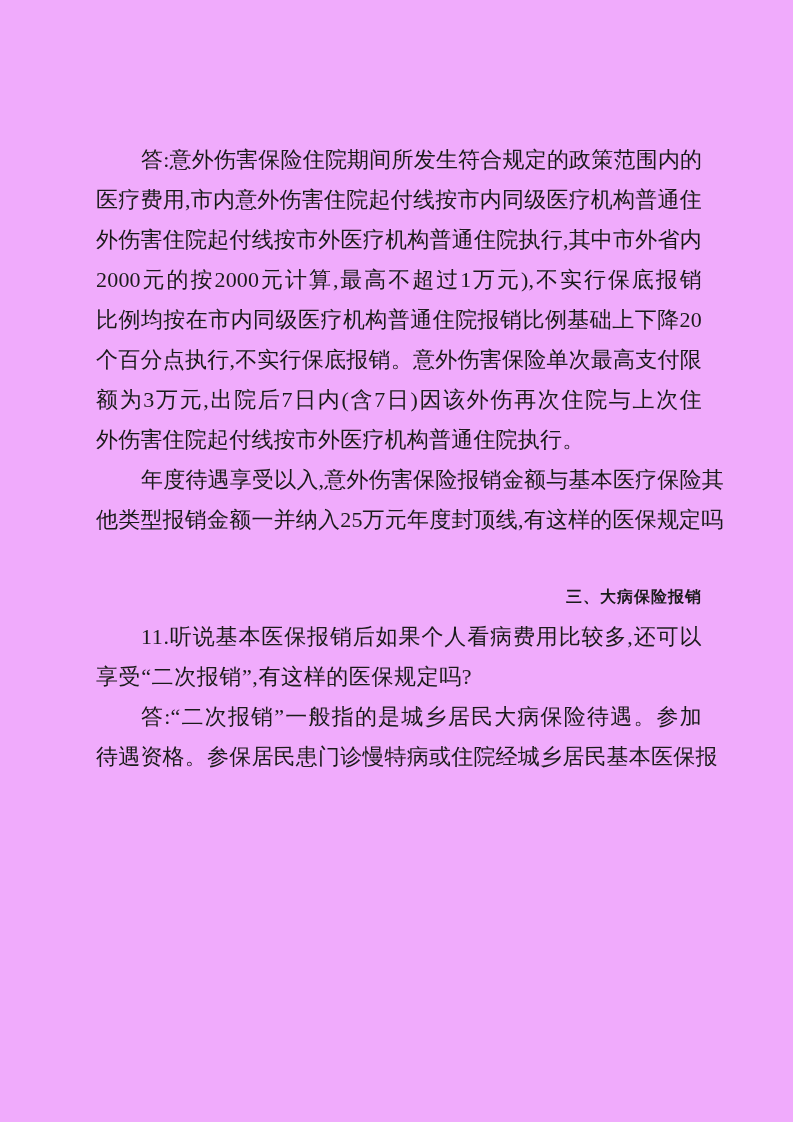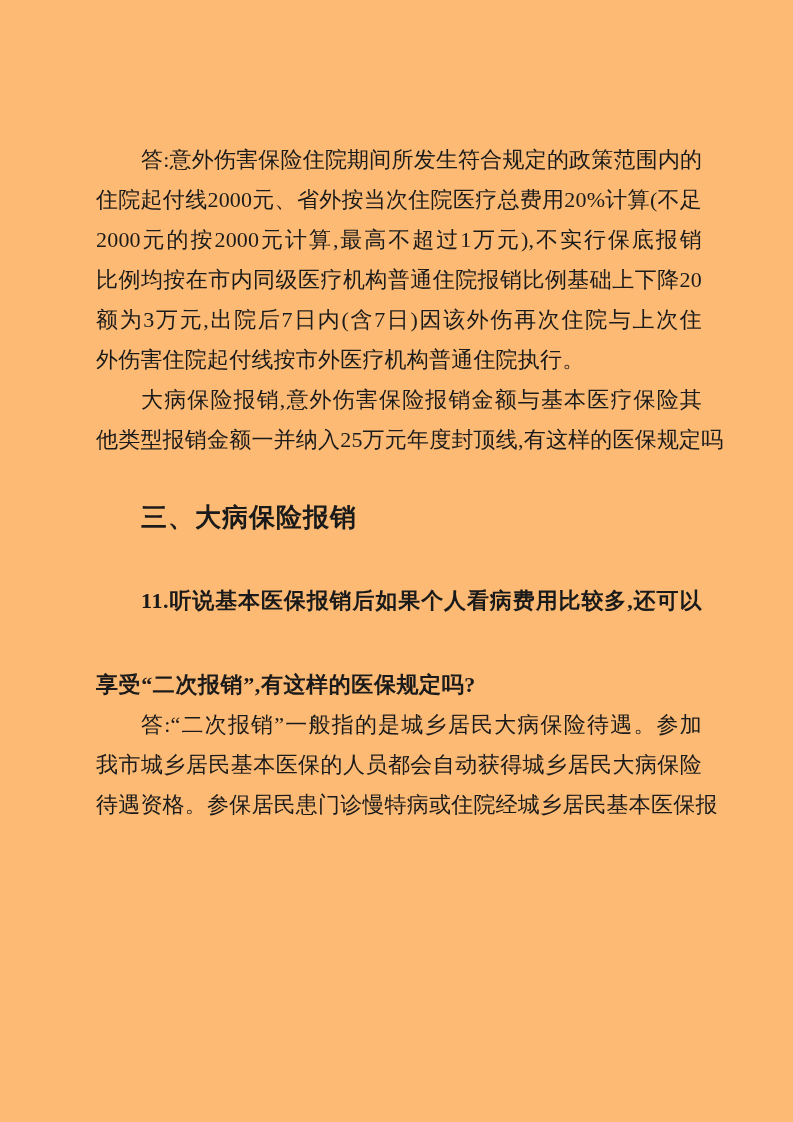--- a/index.html
+++ b/index.html
@@ -33,61 +33,62 @@
     letter-spacing: 0.2px;
   }
   .line.end {
     text-align-last: left;
   }
   .line.indent {
     text-indent: 45px;
   }
   .section-heading {
     margin: 37px 0 0 0;
-    font-size: 26px;
+    font-size: 16px;
     line-height: 40px;
     height: 40px;
     font-weight: bold;
     text-indent: 45px;
     font-family: "Liberation Sans", "DejaVu Sans", sans-serif;
     letter-spacing: 1px;
+    text-align: right;
   }
   .bold-block .line {
-    font-weight: bold;
+    font-weight: normal;
     letter-spacing: 0.6px;
-    margin-top: 44px;
   }
 </style>
 </head>
 <body>
 
-<div class="page" style="background: #fdba74;">
+<div class="page" style="background: #f0abfc;">
   <div class="content" style="color: rgb(26, 26, 26);">
 
     <div class="para">
       <div class="line indent">答:意外伤害保险住院期间所发生符合规定的政策范围内的</div>
-      <div class="line">住院起付线2000元、省外按当次住院医疗总费用20%计算(不足</div>
+      <div class="line">医疗费用,市内意外伤害住院起付线按市内同级医疗机构普通住</div>
+      <div class="line">外伤害住院起付线按市外医疗机构普通住院执行,其中市外省内</div>
       <div class="line">2000元的按2000元计算,最高不超过1万元),不实行保底报销</div>
       <div class="line">比例均按在市内同级医疗机构普通住院报销比例基础上下降20</div>
+      <div class="line">个百分点执行,不实行保底报销。意外伤害保险单次最高支付限</div>
       <div class="line">额为3万元,出院后7日内(含7日)因该外伤再次住院与上次住</div>
       <div class="line end">外伤害住院起付线按市外医疗机构普通住院执行。</div>
     </div>
 
     <div class="para">
-      <div class="line indent">大病保险报销,意外伤害保险报销金额与基本医疗保险其</div>
+      <div class="line indent">年度待遇享受以入,意外伤害保险报销金额与基本医疗保险其</div>
       <div class="line">他类型报销金额一并纳入25万元年度封顶线,有这样的医保规定吗</div>
     </div>
 
     <h2 class="section-heading">三、大病保险报销</h2>
 
     <div class="para bold-block">
       <div class="line indent">11.听说基本医保报销后如果个人看病费用比较多,还可以</div>
       <div class="line end">享受“二次报销”,有这样的医保规定吗?</div>
     </div>
 
     <div class="para">
       <div class="line indent">答:“二次报销”一般指的是城乡居民大病保险待遇。参加</div>
-      <div class="line">我市城乡居民基本医保的人员都会自动获得城乡居民大病保险</div>
       <div class="line">待遇资格。参保居民患门诊慢特病或住院经城乡居民基本医保报</div>
     </div>
 
   </div>
 </div>
 
 </body></html>

